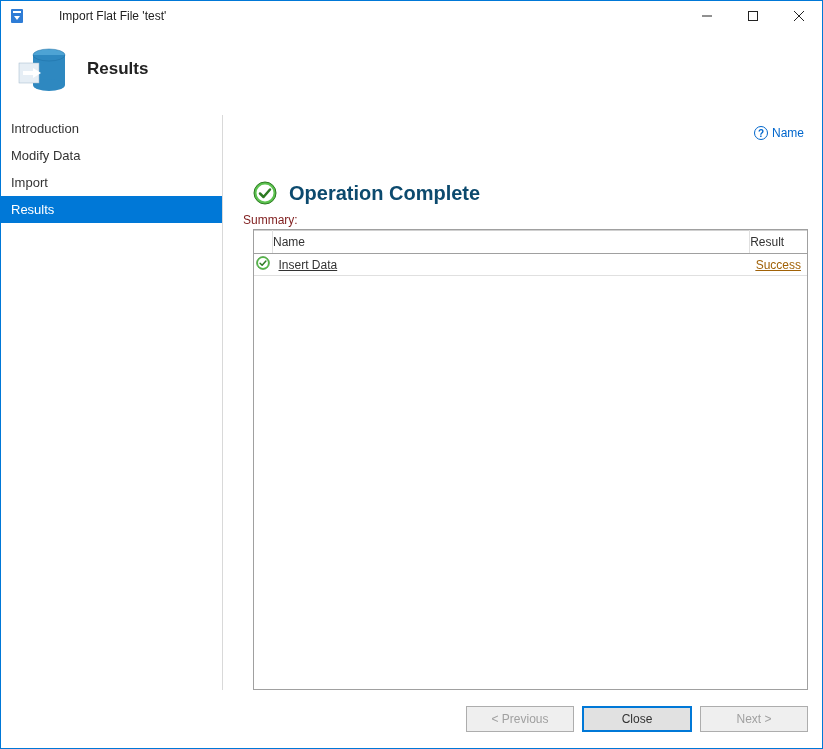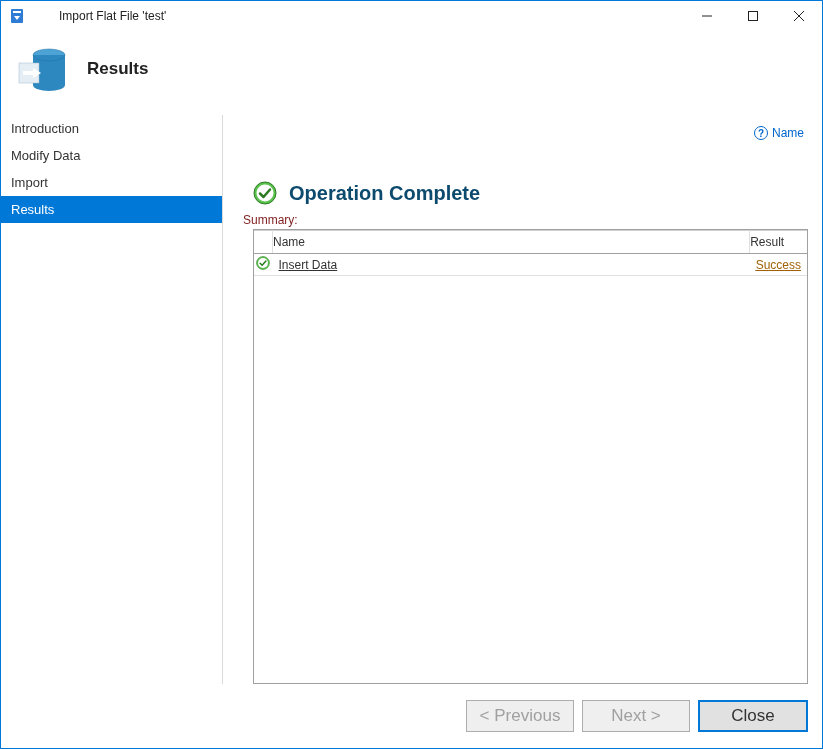--- a/index.html
+++ b/index.html
@@ -206,21 +206,21 @@
     }
     .footer {
       padding: 16px 14px 16px 14px;
       display: flex;
       justify-content: flex-end;
       gap: 8px;
     }
     .btn {
       min-width: 82px;
       padding: 5px 12px;
-      font-size: 17px;
+      font-size: 12px;
       border: 1px solid #adadad;
       background: #e1e1e1;
       color: #333;
       text-align: center;
     }
     .btn.disabled {
       color: #a0a0a0;
       background: #efefef;
     }
     .btn.primary {
@@ -339,17 +339,17 @@
             </tr>
           </tbody>
         </table>
         <div class="table-body-scroll"></div>
       </div>
     </div>
   </div>
 
   <div class="footer">
     <div class="btn disabled"><span class="underline-first">&lt; Previous</span></div>
+    <div class="btn primary"><span class="underline-first">Close</span></div>
     <div class="btn disabled"><span class="underline-first">Next &gt;</span></div>
-    <div class="btn primary"><span class="underline-first">Close</span></div>
   </div>
 
 </div>
 
 </body></html>

